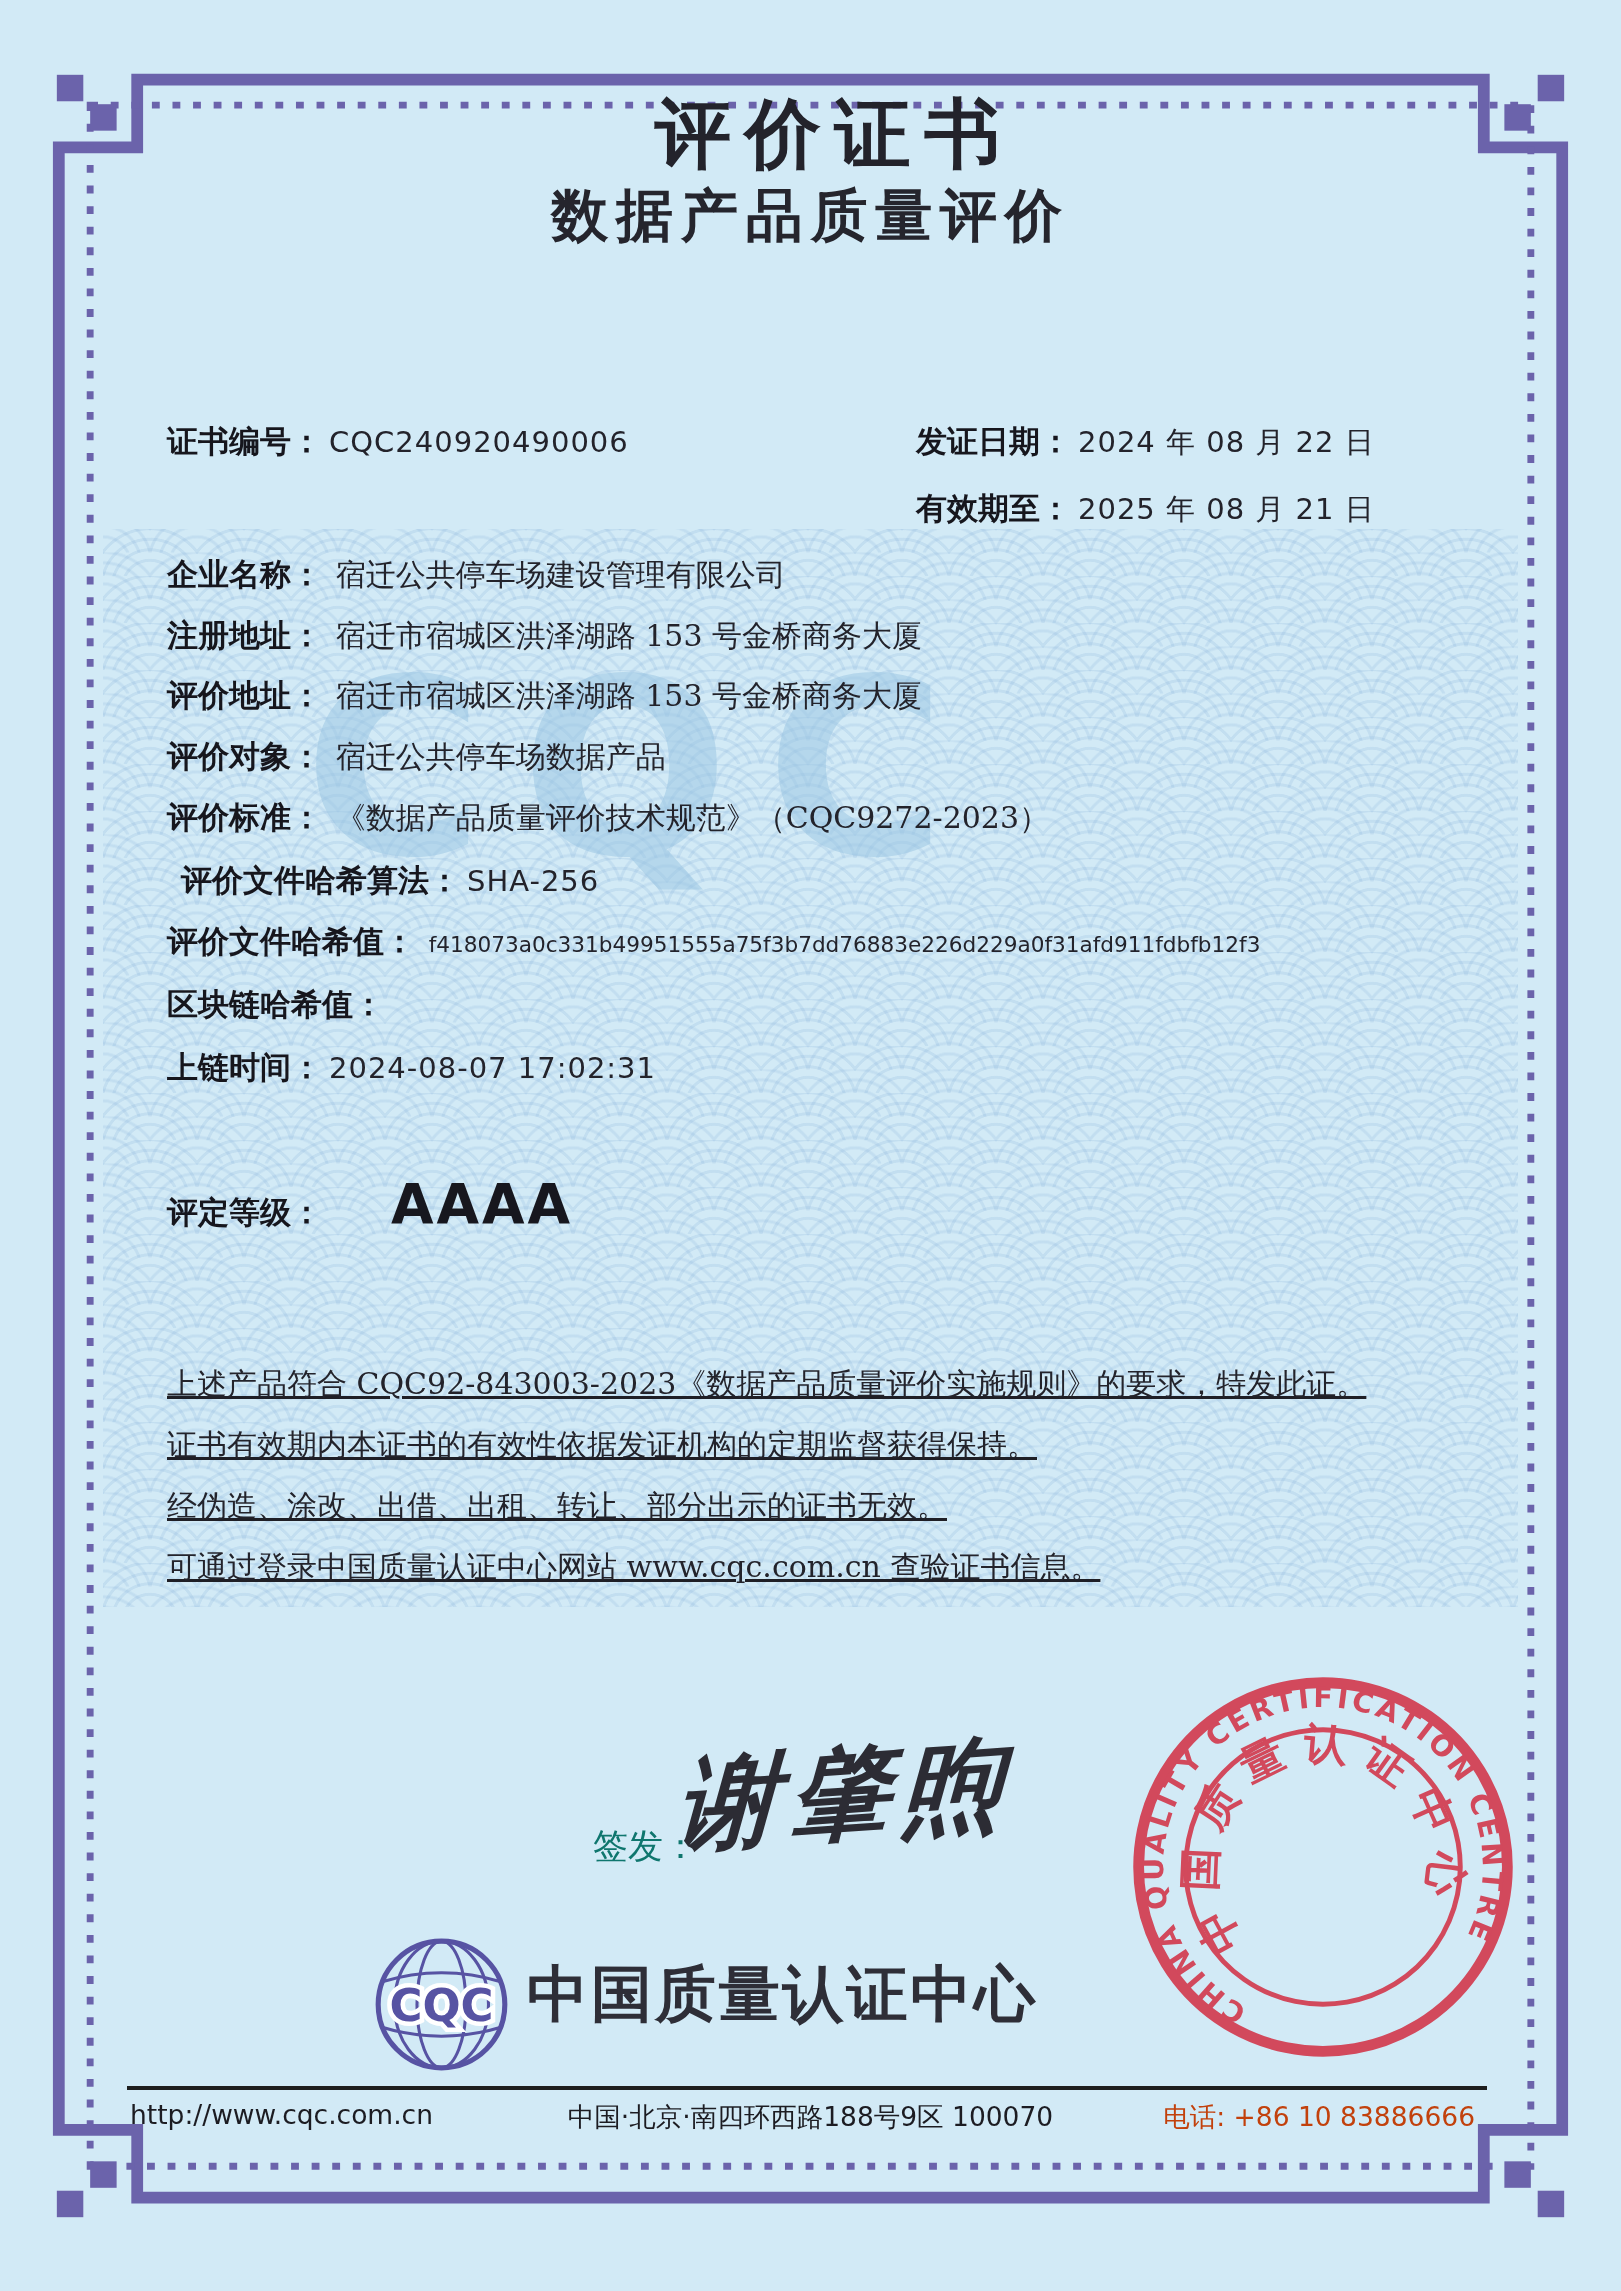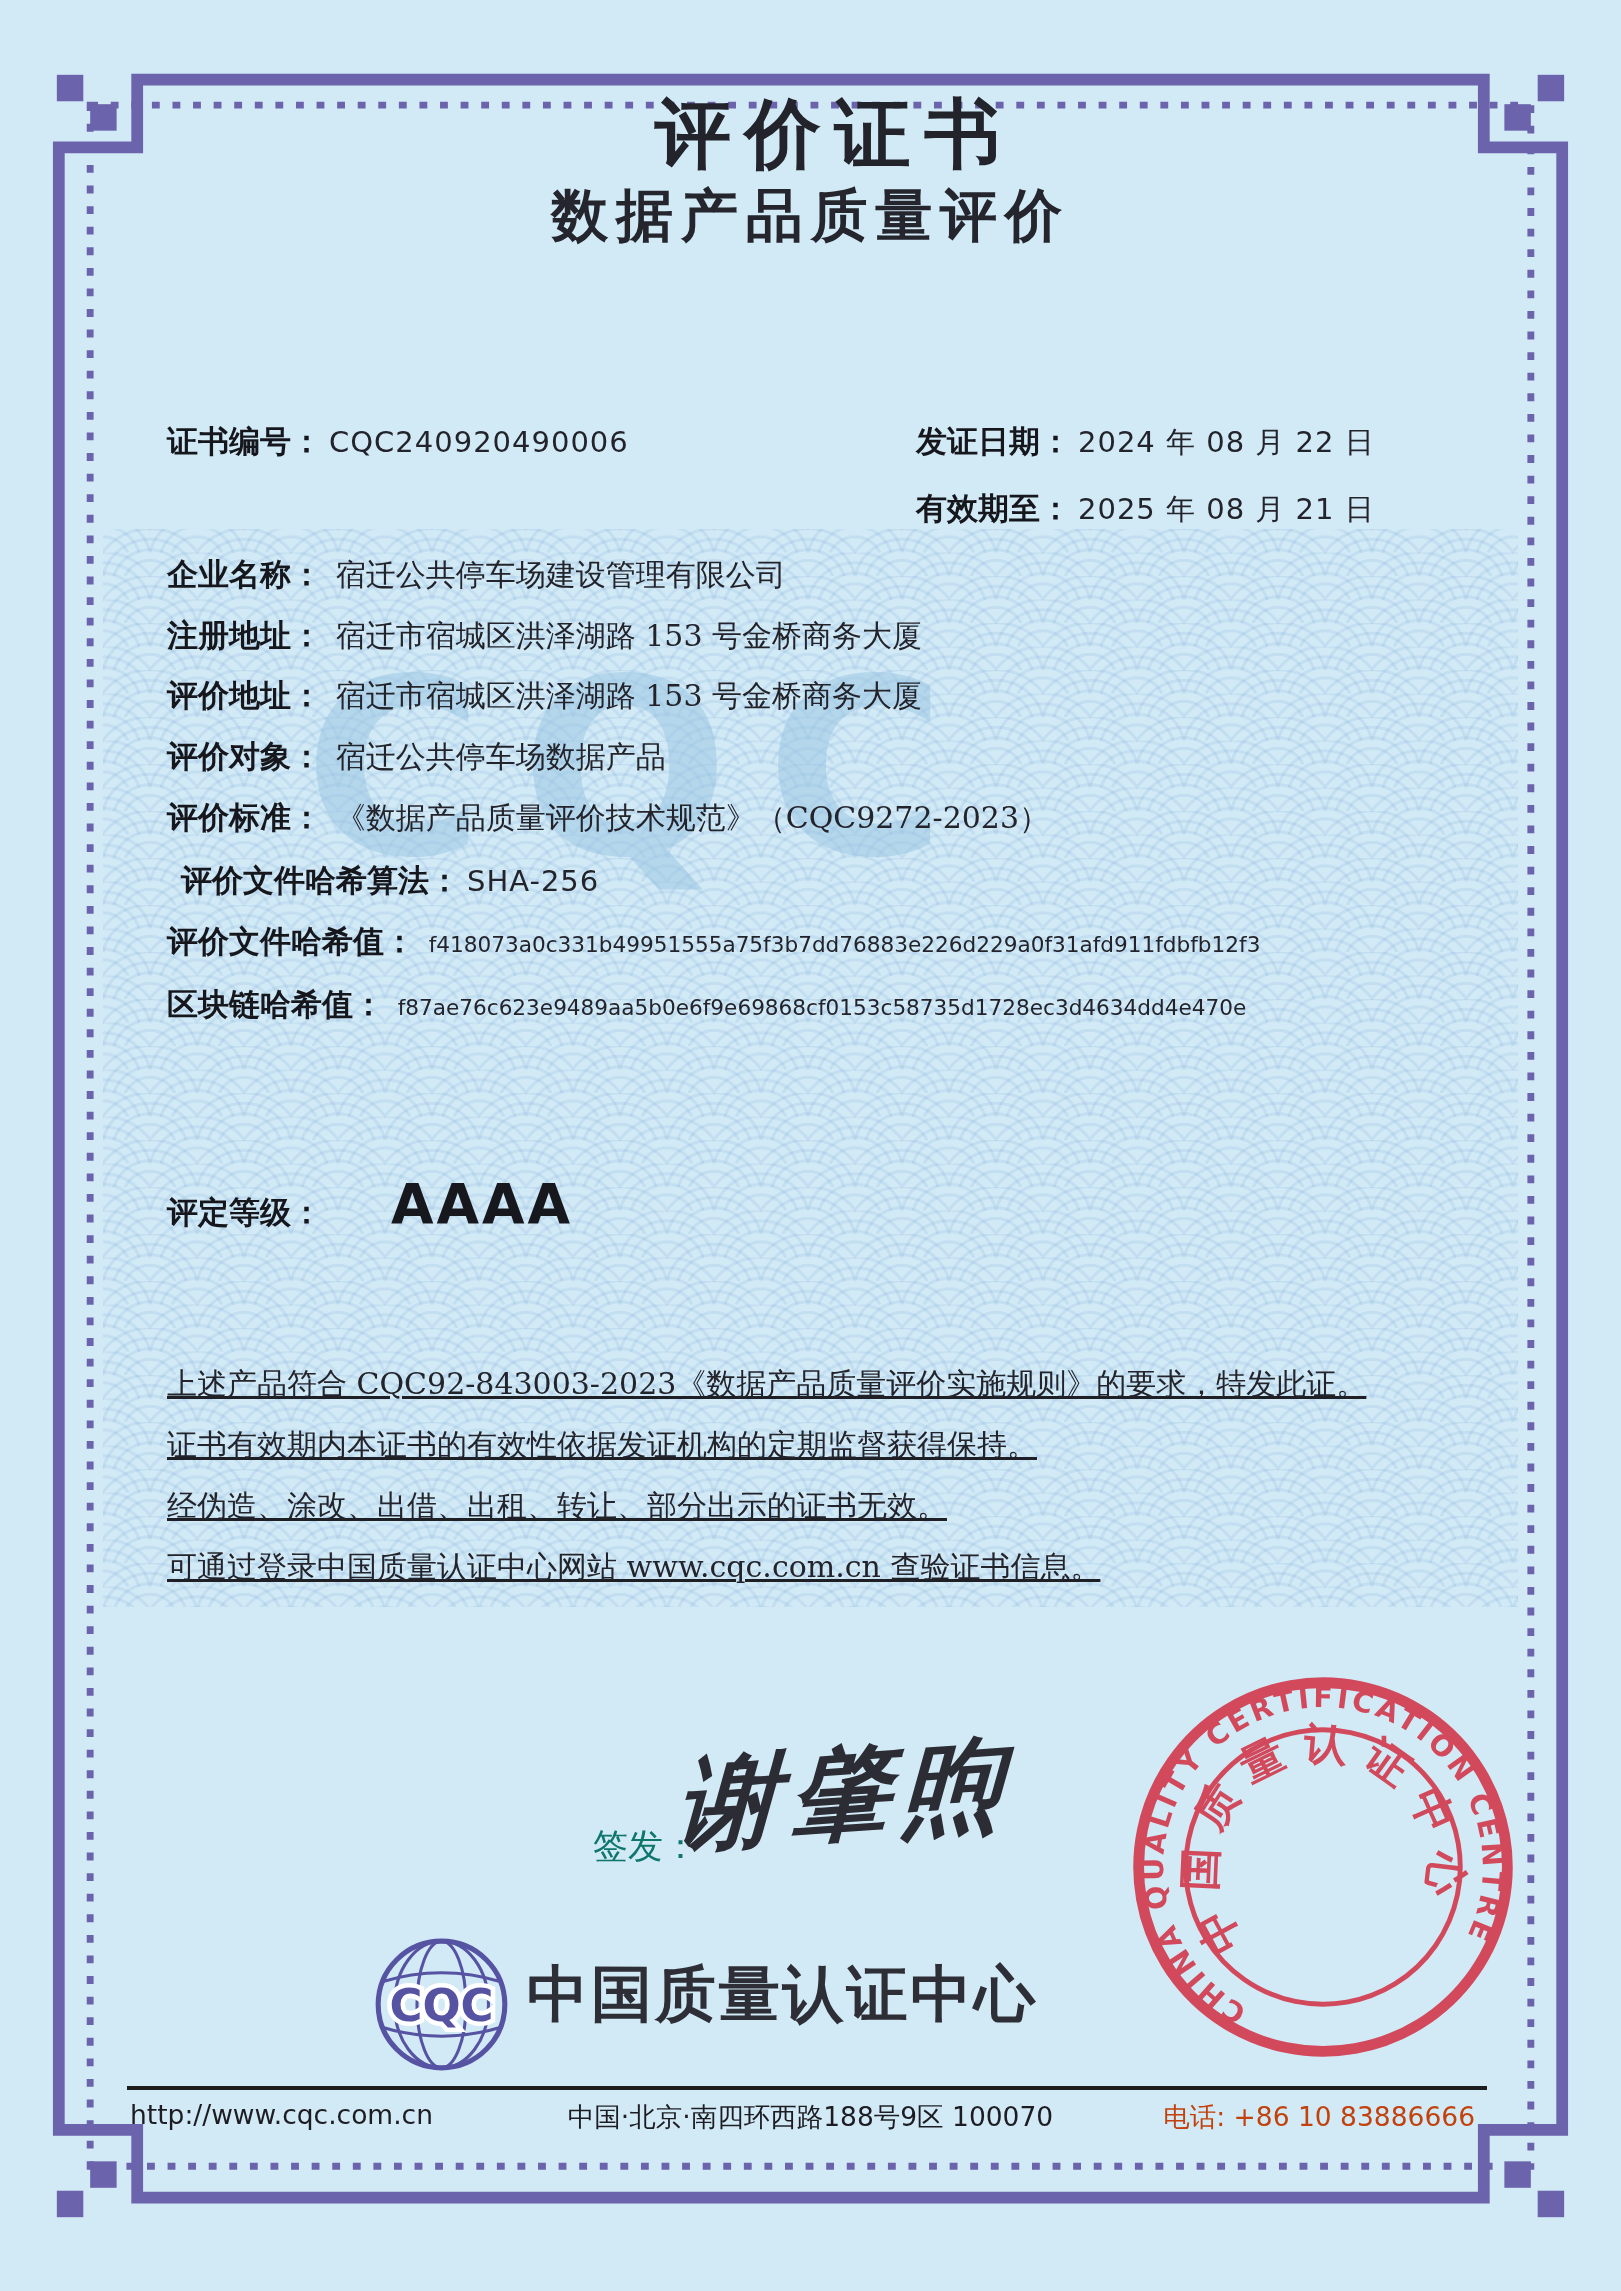--- a/index.html
+++ b/index.html
@@ -125,21 +125,24 @@
   <div class="row" style="left:181px;top:860px">
     <span class="lbl">评价文件哈希算法：</span>
     <span class="val latin">SHA-256</span>
   </div>
   <div class="row" style="left:167px;top:921px">
     <span class="lbl">评价文件哈希值：</span>
     <span class="val hash">f418073a0c331b49951555a75f3b7dd76883e226d229a0f31afd911fdbfb12f3</span>
   </div>
   <div class="row" style="left:167px;top:984px">
     <span class="lbl">区块链哈希值：</span>
-    <span class="val hash">f87ae76c623e9489aa5b0e6f9e69868cf0153c58735d1728ec3d4634dd4e470e</span>
+  </div>
+  <div class="row" style="left:167px;top:1047px">
+    <span class="lbl">上链时间：</span>
+    <span class="val latin">2024-08-07 17:02:31</span>
   </div>
   <div class="row" style="left:167px;top:1172px">
     <span class="lbl">评定等级：</span>
     <span class="val grade">AAAA</span>
   </div>
 
   <div class="statements">
     <div>上述产品符合 CQC92-843003-2023《数据产品质量评价实施规则》的要求，特发此证。</div>
     <div>证书有效期内本证书的有效性依据发证机构的定期监督获得保持。</div>
     <div>经伪造、涂改、出借、出租、转让、部分出示的证书无效。</div>

